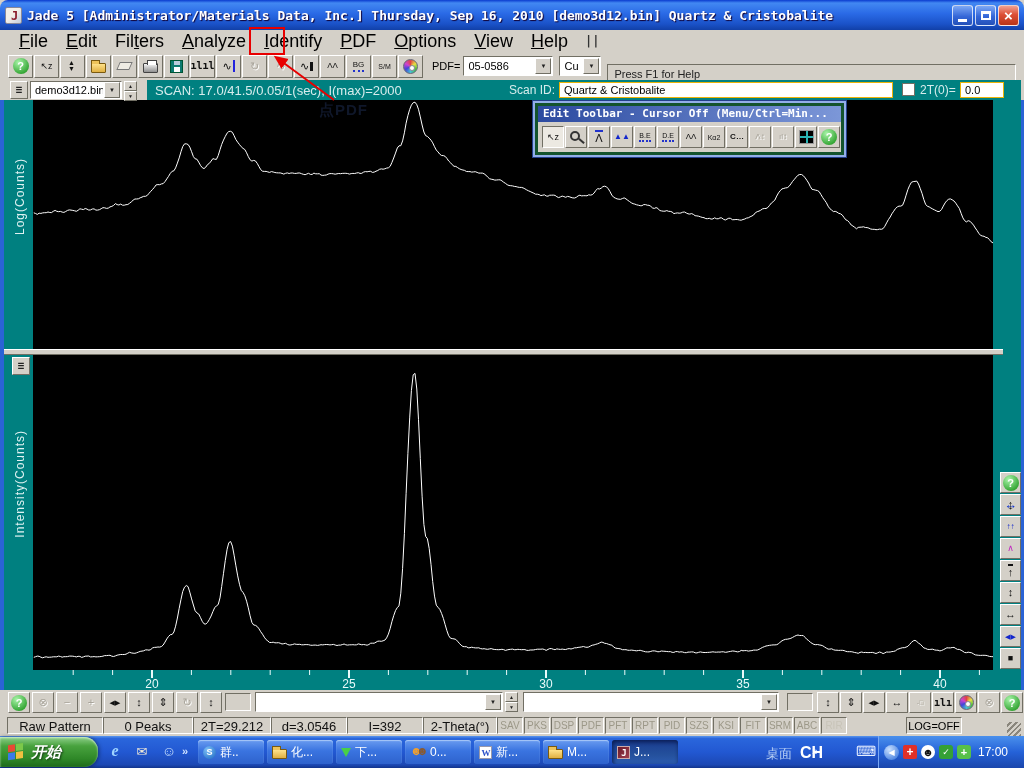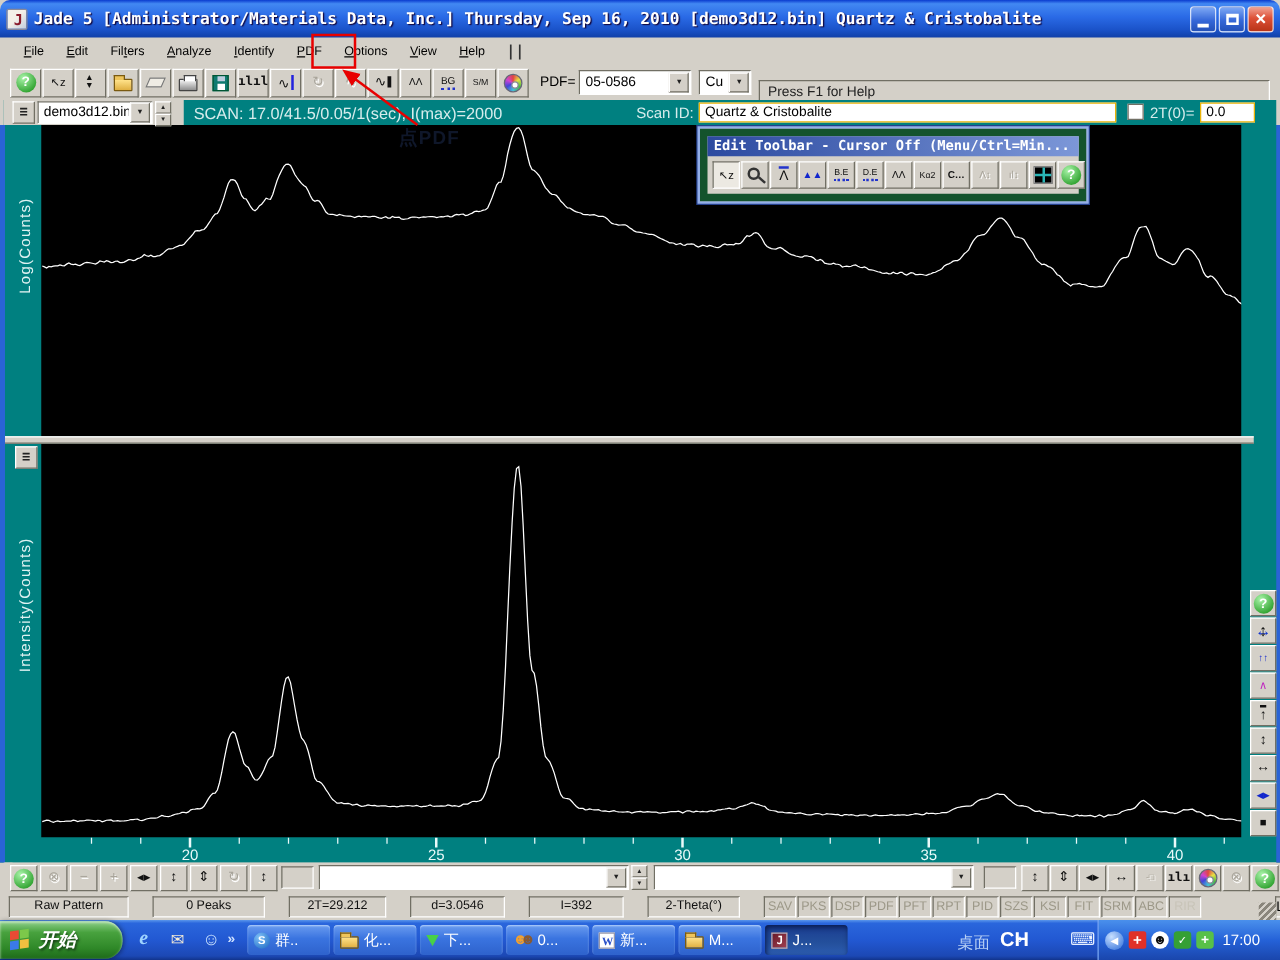--- a/index.html
+++ b/index.html
@@ -13,21 +13,21 @@
 .app-icon::before{content:"J";position:absolute;left:5px;top:1px;color:#8a1c2c;font:bold 12px "DejaVu Sans Mono",monospace}
 .title-text{color:#fff;font:bold 13px "DejaVu Sans Mono",monospace;text-shadow:1px 1px 1px #103;white-space:nowrap;overflow:hidden;flex:1}
 .winbtns{display:flex;gap:2px;flex:0 0 auto}
 .wbtn{width:21px;height:21px;border-radius:3px;border:1px solid rgba(255,255,255,.75);display:flex;align-items:center;justify-content:center;color:#fff}
 .wbtn.minb,.wbtn.maxb{background:linear-gradient(180deg,#7da8f5,#3567d8 55%,#2350b8)}
 .wbtn.closeb{background:linear-gradient(180deg,#f0a090,#dd5037 45%,#b83418);font:bold 15px/1 "Liberation Sans",sans-serif}
 .g-min{width:9px;height:3px;background:#fff;margin-top:10px}
 .g-max{width:10px;height:9px;border:2px solid #fff;border-top-width:3px}
 
 .menubar{position:absolute;left:3px;top:30px;width:1018px;height:22px;background:#d4d0c8;display:flex;align-items:center;padding-left:7px;z-index:10}
-.menu-item{padding:3px 9px;font-size:10px;position:relative;color:#000}
+.menu-item{padding:3px 9px;font-size:18px;position:relative;color:#000}
 .menu-item.hl{z-index:5}
 .menu-grip{color:#333;font:bold 12px "DejaVu Sans Mono",monospace;margin-left:8px}
 
 .toolbar{position:absolute;left:3px;top:52px;width:1018px;height:28px;background:#d4d0c8;display:flex;align-items:center;padding-left:5px;z-index:10}
 .tbtn{width:25px;height:23px;flex:0 0 auto;background:#d4d0c8;border:1px solid;border-color:#fff #716f64 #716f64 #fff;
  display:flex;align-items:center;justify-content:center;font-size:11px;color:#111;margin-right:1px;position:relative}
 .tbtn .glyph{font-size:11px;line-height:1}
 .tbtn.pressed{background:#ece9e2;border-color:#716f64 #fff #fff #716f64}
 .tbtn.dim .glyph{color:#a8a49a;text-shadow:1px 1px 0 #fff}
 .tbtn.ball .glyph{width:16px;height:16px;border-radius:50%;background:radial-gradient(circle at 35% 28%,#a8f4a8,#0c8a0c);color:#fff;font:bold 11px/16px "Liberation Sans",sans-serif;text-align:center}
@@ -92,40 +92,40 @@
 .panel-bot{position:absolute;left:33px;top:255px;width:960px;height:315px;background:#000}
 .axisbar{position:absolute;left:10px;top:570px;width:992px;height:20px;background:#008080}
 .ylab{position:absolute;left:13px;color:#dff2f2;font-size:12px;writing-mode:vertical-rl;transform:rotate(180deg);letter-spacing:1px;white-space:nowrap}
 .ylab.toplab{top:58px}
 .ylab.botlab{top:330px}
 .panel-btn{position:absolute;left:12px;top:257px;z-index:5}
 .rightcol{position:absolute;right:2px;top:372px;width:22px;display:flex;flex-direction:column;z-index:7}
 .rightcol .tbtn{width:21px;height:21px;margin:0 0 1px 0}
 .anno{position:absolute;left:319px;top:1px;color:#0f172a;font:bold 15px "Liberation Sans",sans-serif;z-index:45;letter-spacing:1px}
 
-.editwin{position:absolute;left:560px;top:3px;width:309px;background:#d4d0c8;border:6px solid #14532d;box-shadow:0 0 0 2px #93aee8,0 0 0 3px #24408c;z-index:40}
+.editwin{position:absolute;left:535px;top:3px;width:309px;background:#d4d0c8;border:3px solid #14532d;box-shadow:0 0 0 2px #93aee8,0 0 0 3px #24408c;z-index:40}
 .etitle{height:16px;background:linear-gradient(90deg,#2c4aa0,#7c97d8);color:#fff;font:bold 11px/16px "DejaVu Sans Mono",monospace;padding-left:5px;white-space:nowrap;overflow:hidden}
 .ebtns{display:flex;padding:4px 3px 4px 4px}
 .ebtns .tbtn{width:22px;height:22px}
 
 .btoolbar{position:absolute;left:3px;top:690px;width:1018px;height:25px;background:#d4d0c8;z-index:10}
 .bleft{position:absolute;left:5px;top:2px;display:flex}
 .bleft .tbtn,.bright .tbtn{width:22px;height:21px;margin-right:2px}
 .bright{position:absolute;left:814px;top:2px;display:flex}
 .bright .tbtn{margin-right:1px}
 .sunkbox{position:absolute;border:1px solid;border-color:#716f64 #fff #fff #716f64;background:#d4d0c8}
 .bx1{left:222px;top:3px;width:26px;height:18px}
 .bx2{left:784px;top:3px;width:26px;height:18px}
 .bcombo1{position:absolute;left:252px;top:2px;width:248px;height:20px}
 .bcombo2{position:absolute;left:520px;top:2px;width:256px;height:20px}
 .bspin{position:absolute;left:502px;top:2px}
 
 .statusbar{position:absolute;left:3px;top:715px;width:1018px;height:21px;background:#d4d0c8;display:flex;align-items:center;padding-left:4px;z-index:10}
 .scells{display:flex}
-.scell{height:17px;border:1px solid;border-color:#716f64 #fff #fff #716f64;font-size:10px;padding:1px 2px;margin-right:19px;white-space:nowrap;color:#111;text-align:center;overflow:hidden}
+.scell{height:17px;border:1px solid;border-color:#716f64 #fff #fff #716f64;font-size:13px;padding:1px 2px;margin-right:0;white-space:nowrap;color:#111;text-align:center;overflow:hidden}
 .scells .scell:nth-child(1){width:96px}.scells .scell:nth-child(2){width:90px}
 .scells .scell:nth-child(3){width:78px}.scells .scell:nth-child(4){width:76px}
 .scells .scell:nth-child(5){width:76px}.scells .scell:nth-child(6){width:74px}
 .stags{display:flex}
 .stag{width:26px;height:17px;border:1px solid;border-color:#716f64 #fff #fff #716f64;margin-right:1px;font-size:10px;color:#9c9888;display:flex;align-items:center;justify-content:center}
 .stag.dim2{color:#c8c4b8}
 .slog{width:56px;height:17px;border:1px solid;border-color:#716f64 #fff #fff #716f64;font-size:11px;color:#000;display:flex;align-items:center;justify-content:center;margin-left:58px;background:#d4d0c8}
 
 .taskbar{position:absolute;left:0;top:736px;width:1024px;height:32px;z-index:30;
  background:linear-gradient(180deg,#5a96ec 0%,#2a66dc 8%,#2258d2 50%,#1c48b4 90%,#12348c 100%)}

